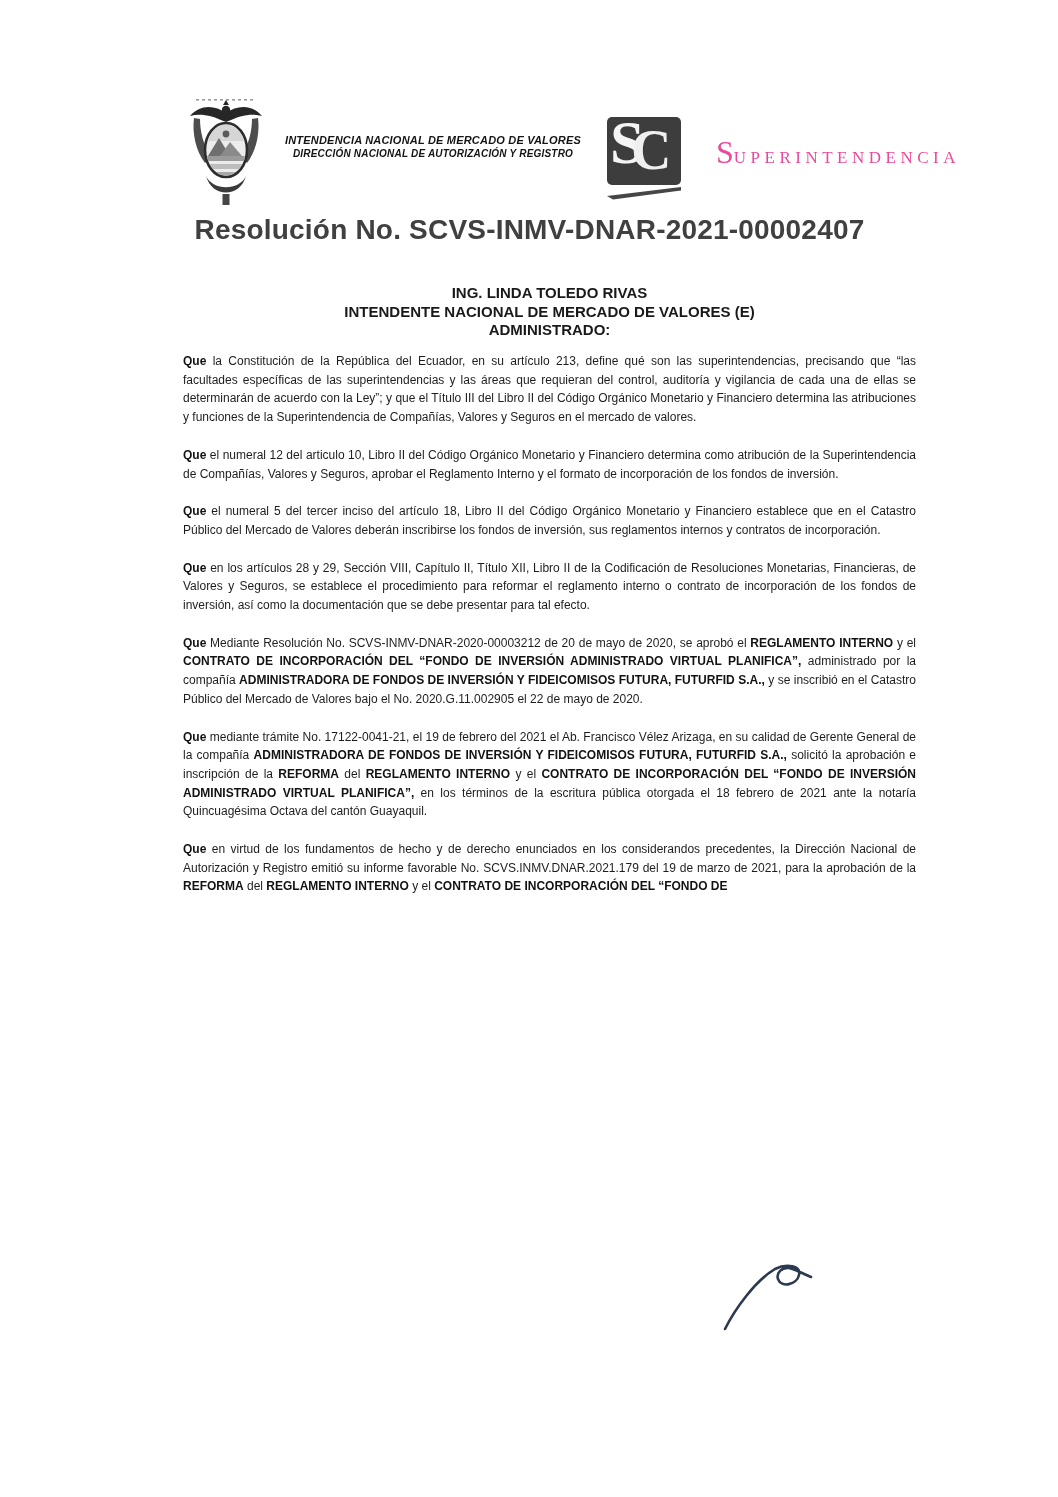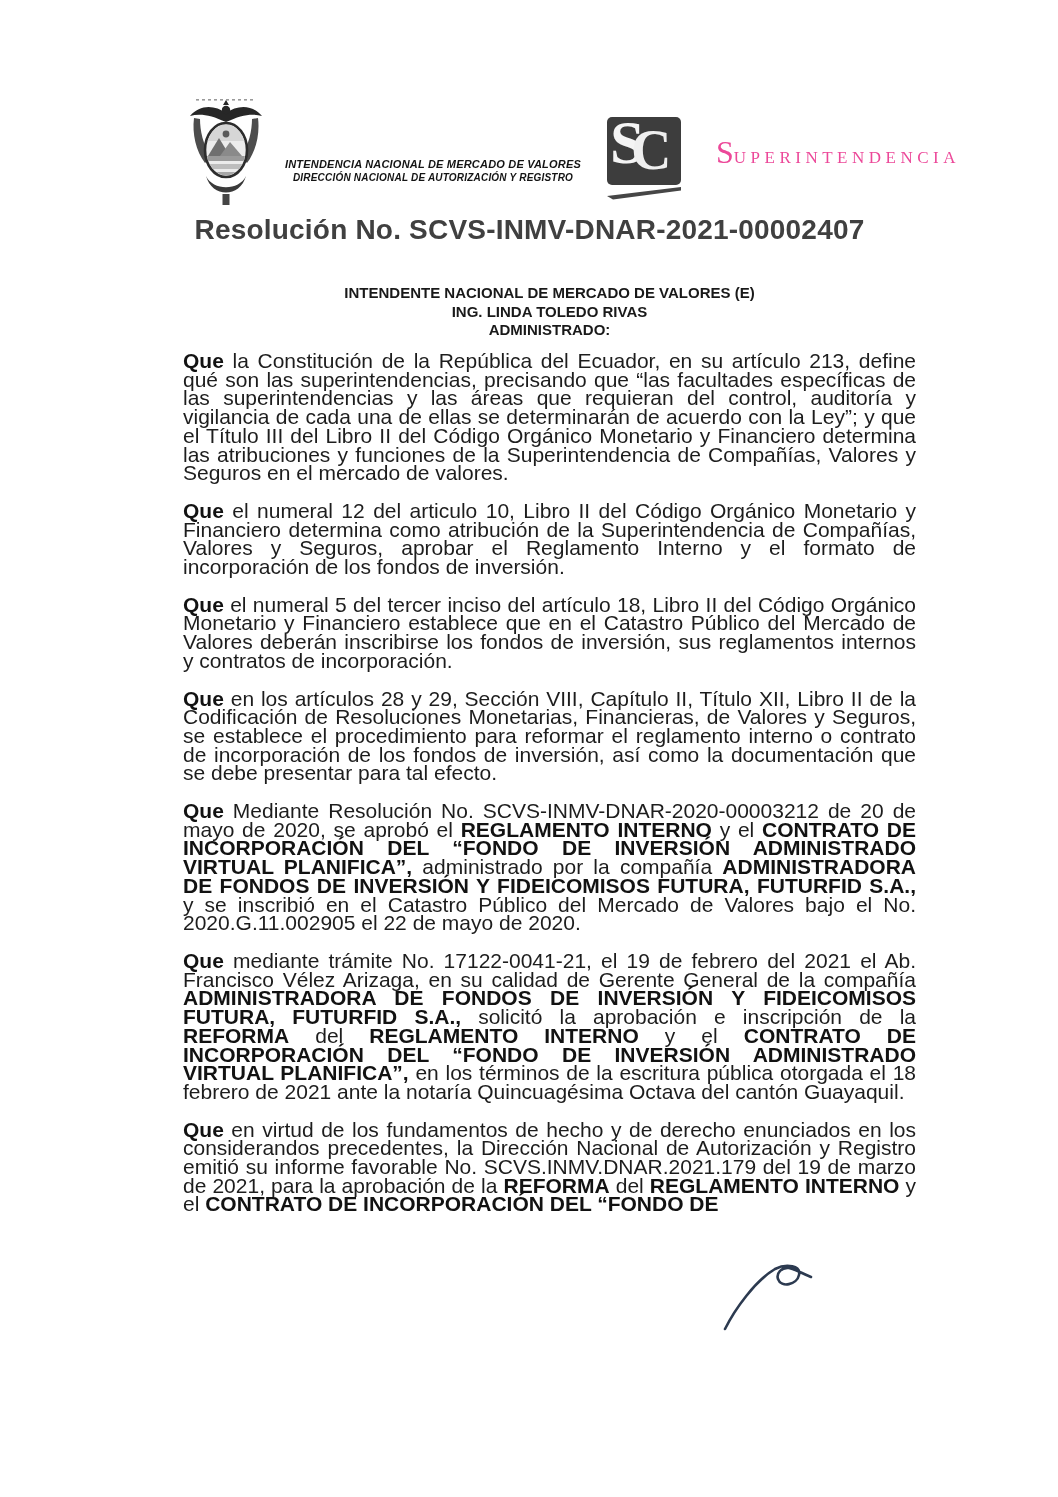--- a/index.html
+++ b/index.html
@@ -12,21 +12,20 @@
     font-family:"Liberation Sans","DejaVu Sans",sans-serif;
     color:#1d1d1d;
   }
   
   .seal{position:absolute;left:186px;top:96px;width:80px;height:114px;}
   .org-lines{
     position:absolute;left:278px;top:133px;width:310px;
     text-align:center;
     font-style:italic;font-weight:700;
     color:#141414;
-    margin-top:24px;
   }
   .org-line1{font-size:11px;letter-spacing:.2px;line-height:14px;}
   .org-line2{font-size:10px;letter-spacing:.2px;line-height:13px;}
   .sc-logo{
     position:absolute;left:607px;top:117px;width:74px;height:68px;
     background:#3d3d3d;border-radius:5px;
     overflow:hidden;
   }
   .sc-logo .s{
     position:absolute;left:3px;top:-10px;
@@ -55,21 +54,21 @@
     letter-spacing:.2px;
   }
   .doc-heading{
     position:absolute;left:163px;top:284px;width:773px;
     text-align:center;
     font-size:15px;font-weight:700;line-height:18.5px;color:#191919;
   }
   
   .doc-body{
     position:absolute;left:183px;top:352px;width:733px;
-    font-size:21px;line-height:18.7px;
+    font-size:12px;line-height:18.7px;
     text-align:justify;
     color:#1d1d1d;
   }
   .doc-body p{margin:0 0 19px 0;}
   .doc-body .b{font-weight:700;color:#121212;}
   
   .rubric{position:absolute;left:703px;top:1255px;width:115px;height:85px;}
 </style>
 </head>
 <body>
@@ -132,22 +131,22 @@
     </svg>
   </div>
 
   <div class="watermark">
     <span class="wm-s">S</span><span class="wm-rest">UPERINTENDENCIA</span>
   </div>
 
   <div class="doc-title">Resolución No. SCVS-INMV-DNAR-2021-00002407</div>
 
   <div class="doc-heading">
+    <div>ING. LINDA TOLEDO RIVAS</div>
     <div>INTENDENTE NACIONAL DE MERCADO DE VALORES (E)</div>
-    <div>ING. LINDA TOLEDO RIVAS</div>
     <div>ADMINISTRADO:</div>
   </div>
 
   <div class="doc-body">
       <p><span class="b">Que</span><span> la Constitución de la República del Ecuador, en su artículo 213, define qué son las superintendencias, precisando que “las facultades específicas de las superintendencias y las áreas que requieran del control, auditoría y vigilancia de cada una de ellas se determinarán de acuerdo con la Ley”; y que el Título III del Libro II del Código Orgánico Monetario y Financiero determina las atribuciones y funciones de la Superintendencia de Compañías, Valores y Seguros en el mercado de valores.</span></p>
       <p><span class="b">Que</span><span> el numeral 12 del articulo 10, Libro II del Código Orgánico Monetario y Financiero determina como atribución de la Superintendencia de Compañías, Valores y Seguros, aprobar el Reglamento Interno y el formato de incorporación de los fondos de inversión.</span></p>
       <p><span class="b">Que</span><span> el numeral 5 del tercer inciso del artículo 18, Libro II del Código Orgánico Monetario y Financiero establece que en el Catastro Público del Mercado de Valores deberán inscribirse los fondos de inversión, sus reglamentos internos y contratos de incorporación.</span></p>
       <p><span class="b">Que</span><span> en los artículos 28 y 29, Sección VIII, Capítulo II, Título XII, Libro II de la Codificación de Resoluciones Monetarias, Financieras, de Valores y Seguros, se establece el procedimiento para reformar el reglamento interno o contrato de incorporación de los fondos de inversión, así como la documentación que se debe presentar para tal efecto.</span></p>
       <p><span class="b">Que</span><span> Mediante Resolución No. SCVS-INMV-DNAR-2020-00003212 de 20 de mayo de 2020, se aprobó el </span><span class="b">REGLAMENTO INTERNO</span><span> y el </span><span class="b">CONTRATO DE INCORPORACIÓN DEL “FONDO DE INVERSIÓN ADMINISTRADO VIRTUAL PLANIFICA”,</span><span> administrado por la compañía </span><span class="b">ADMINISTRADORA DE FONDOS DE INVERSIÓN Y FIDEICOMISOS FUTURA, FUTURFID S.A.,</span><span> y se inscribió en el Catastro Público del Mercado de Valores bajo el No. 2020.G.11.002905 el 22 de  mayo de 2020.</span></p>
       <p><span class="b">Que</span><span> mediante trámite No. 17122-0041-21, el 19 de febrero del 2021  el Ab. Francisco Vélez Arizaga, en su calidad de Gerente General de la compañía </span><span class="b">ADMINISTRADORA DE FONDOS DE INVERSIÓN Y FIDEICOMISOS FUTURA, FUTURFID S.A.,</span><span> solicitó la aprobación e inscripción de la </span><span class="b">REFORMA</span><span> del </span><span class="b">REGLAMENTO INTERNO</span><span> y el </span><span class="b">CONTRATO DE INCORPORACIÓN DEL “FONDO DE INVERSIÓN ADMINISTRADO VIRTUAL PLANIFICA”,</span><span> en los términos de la escritura pública otorgada el 18 febrero de 2021 ante la notaría Quincuagésima Octava del cantón Guayaquil.</span></p>

